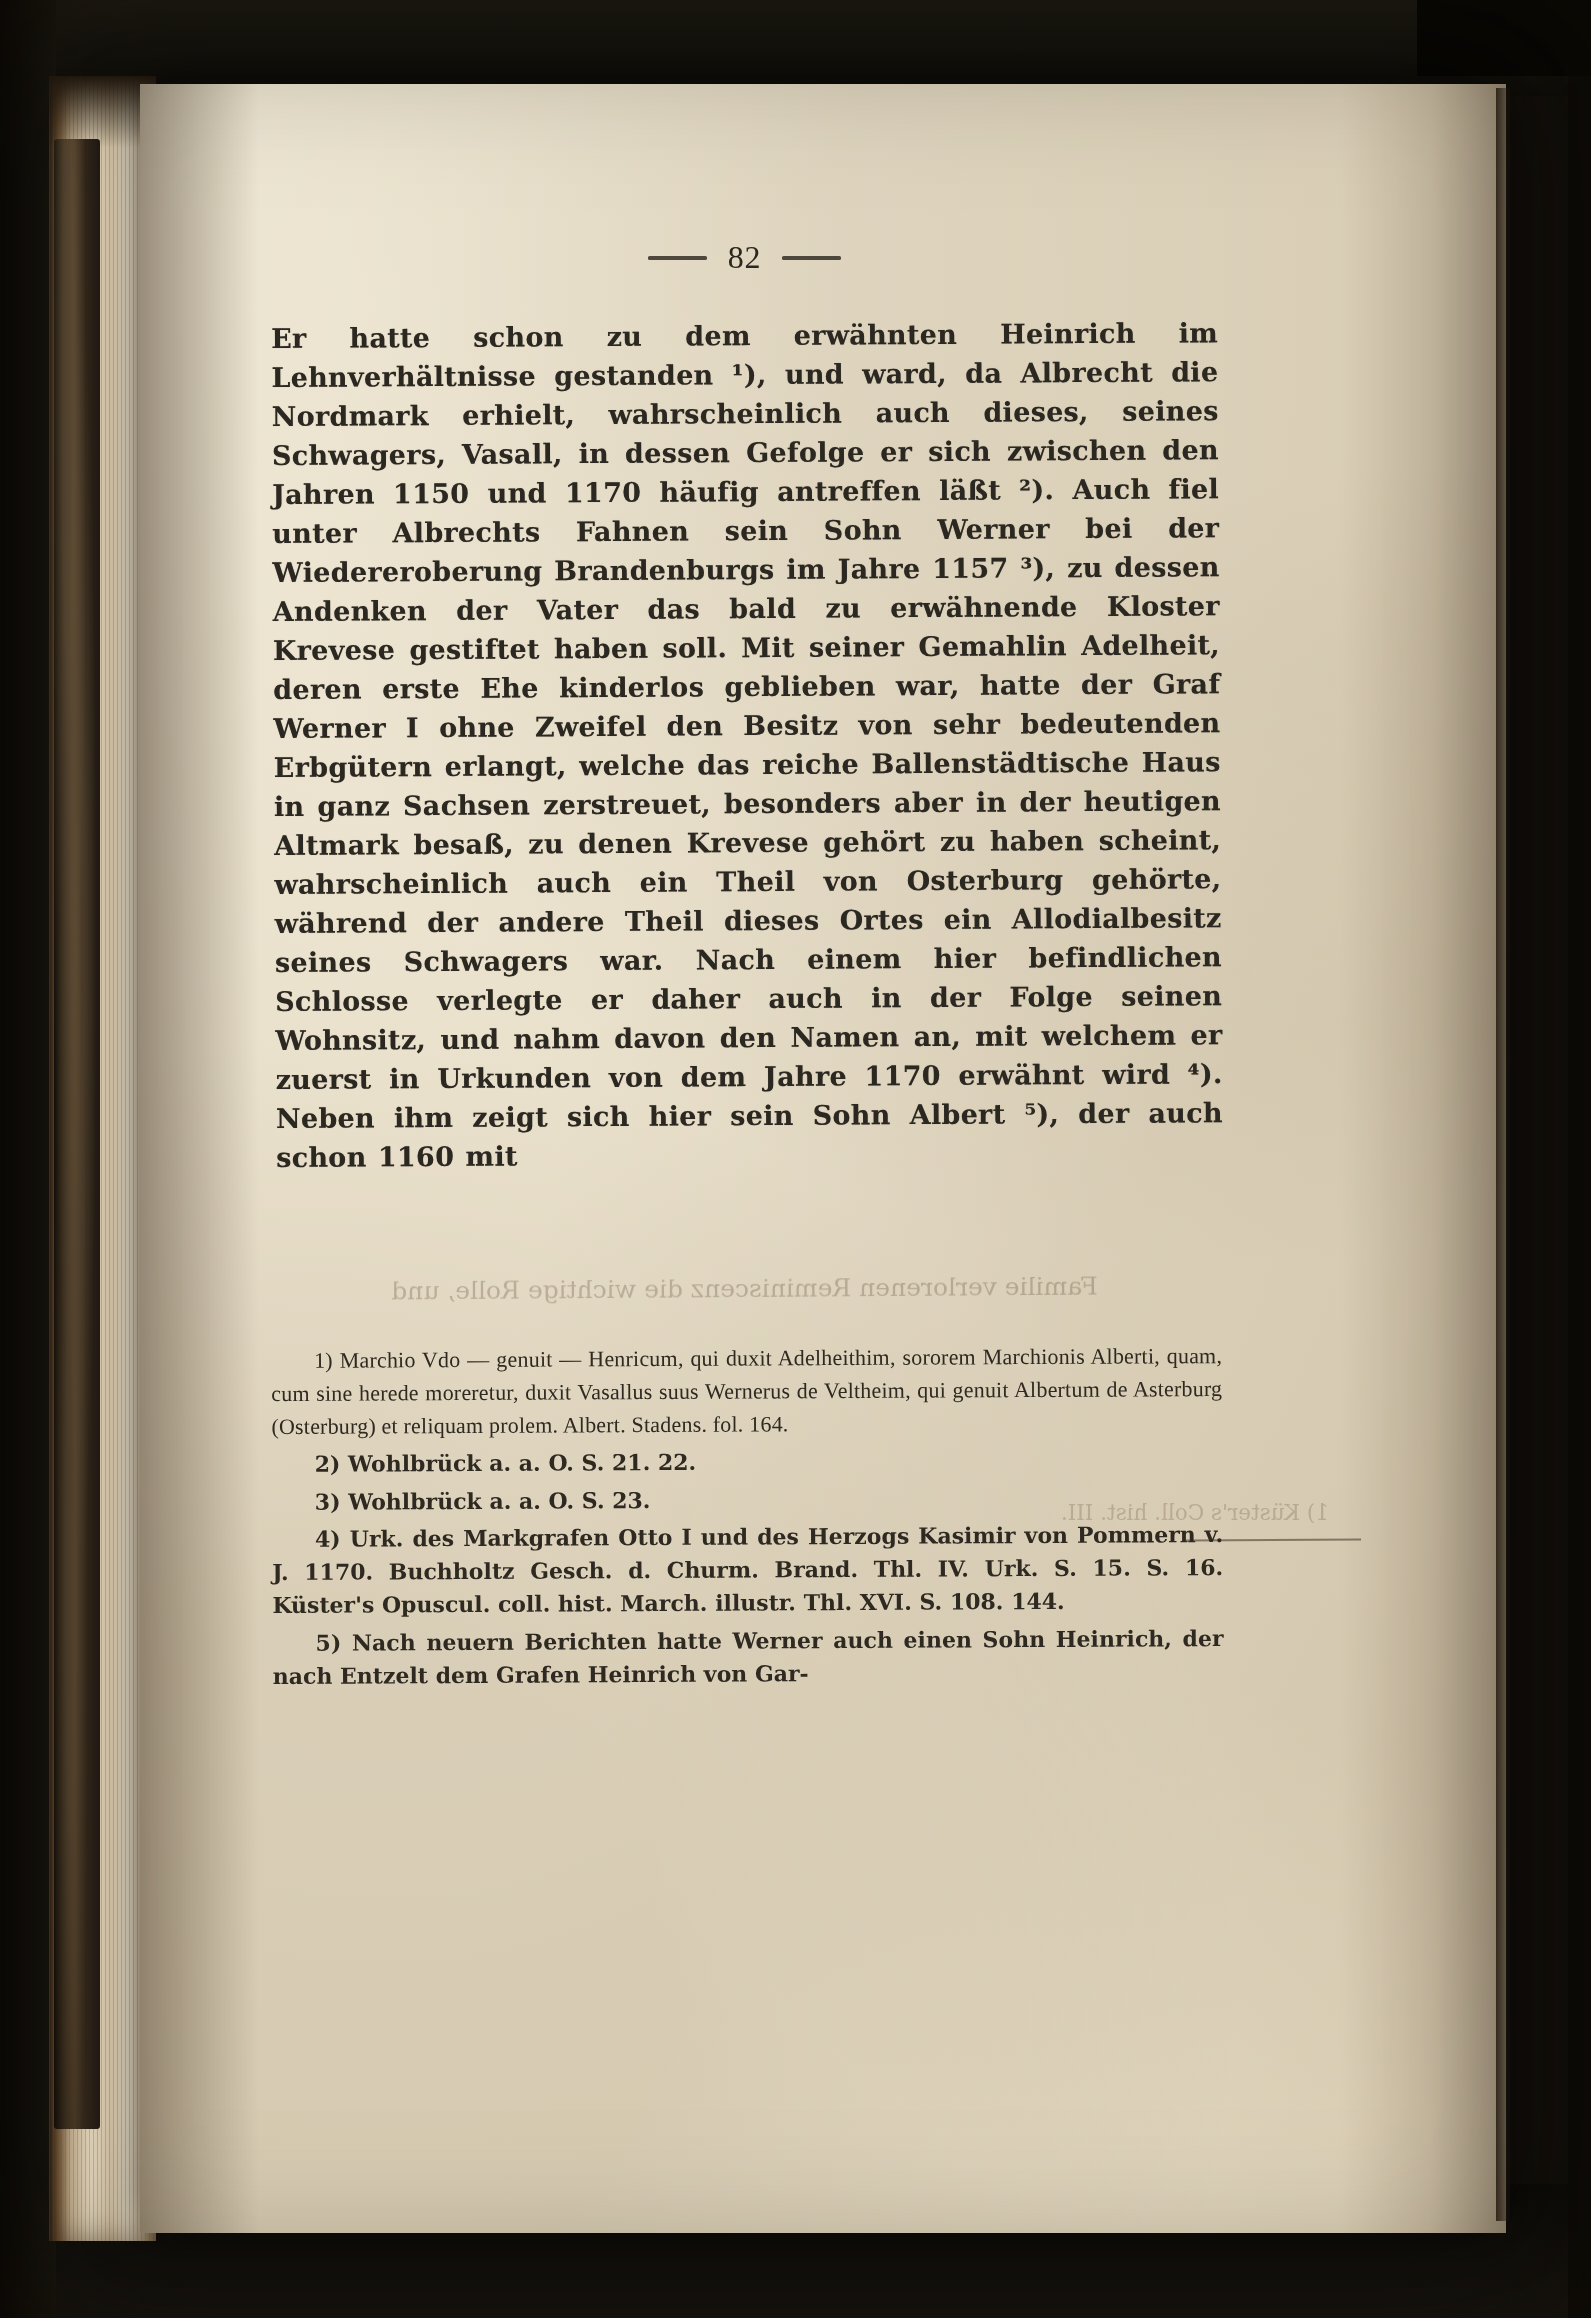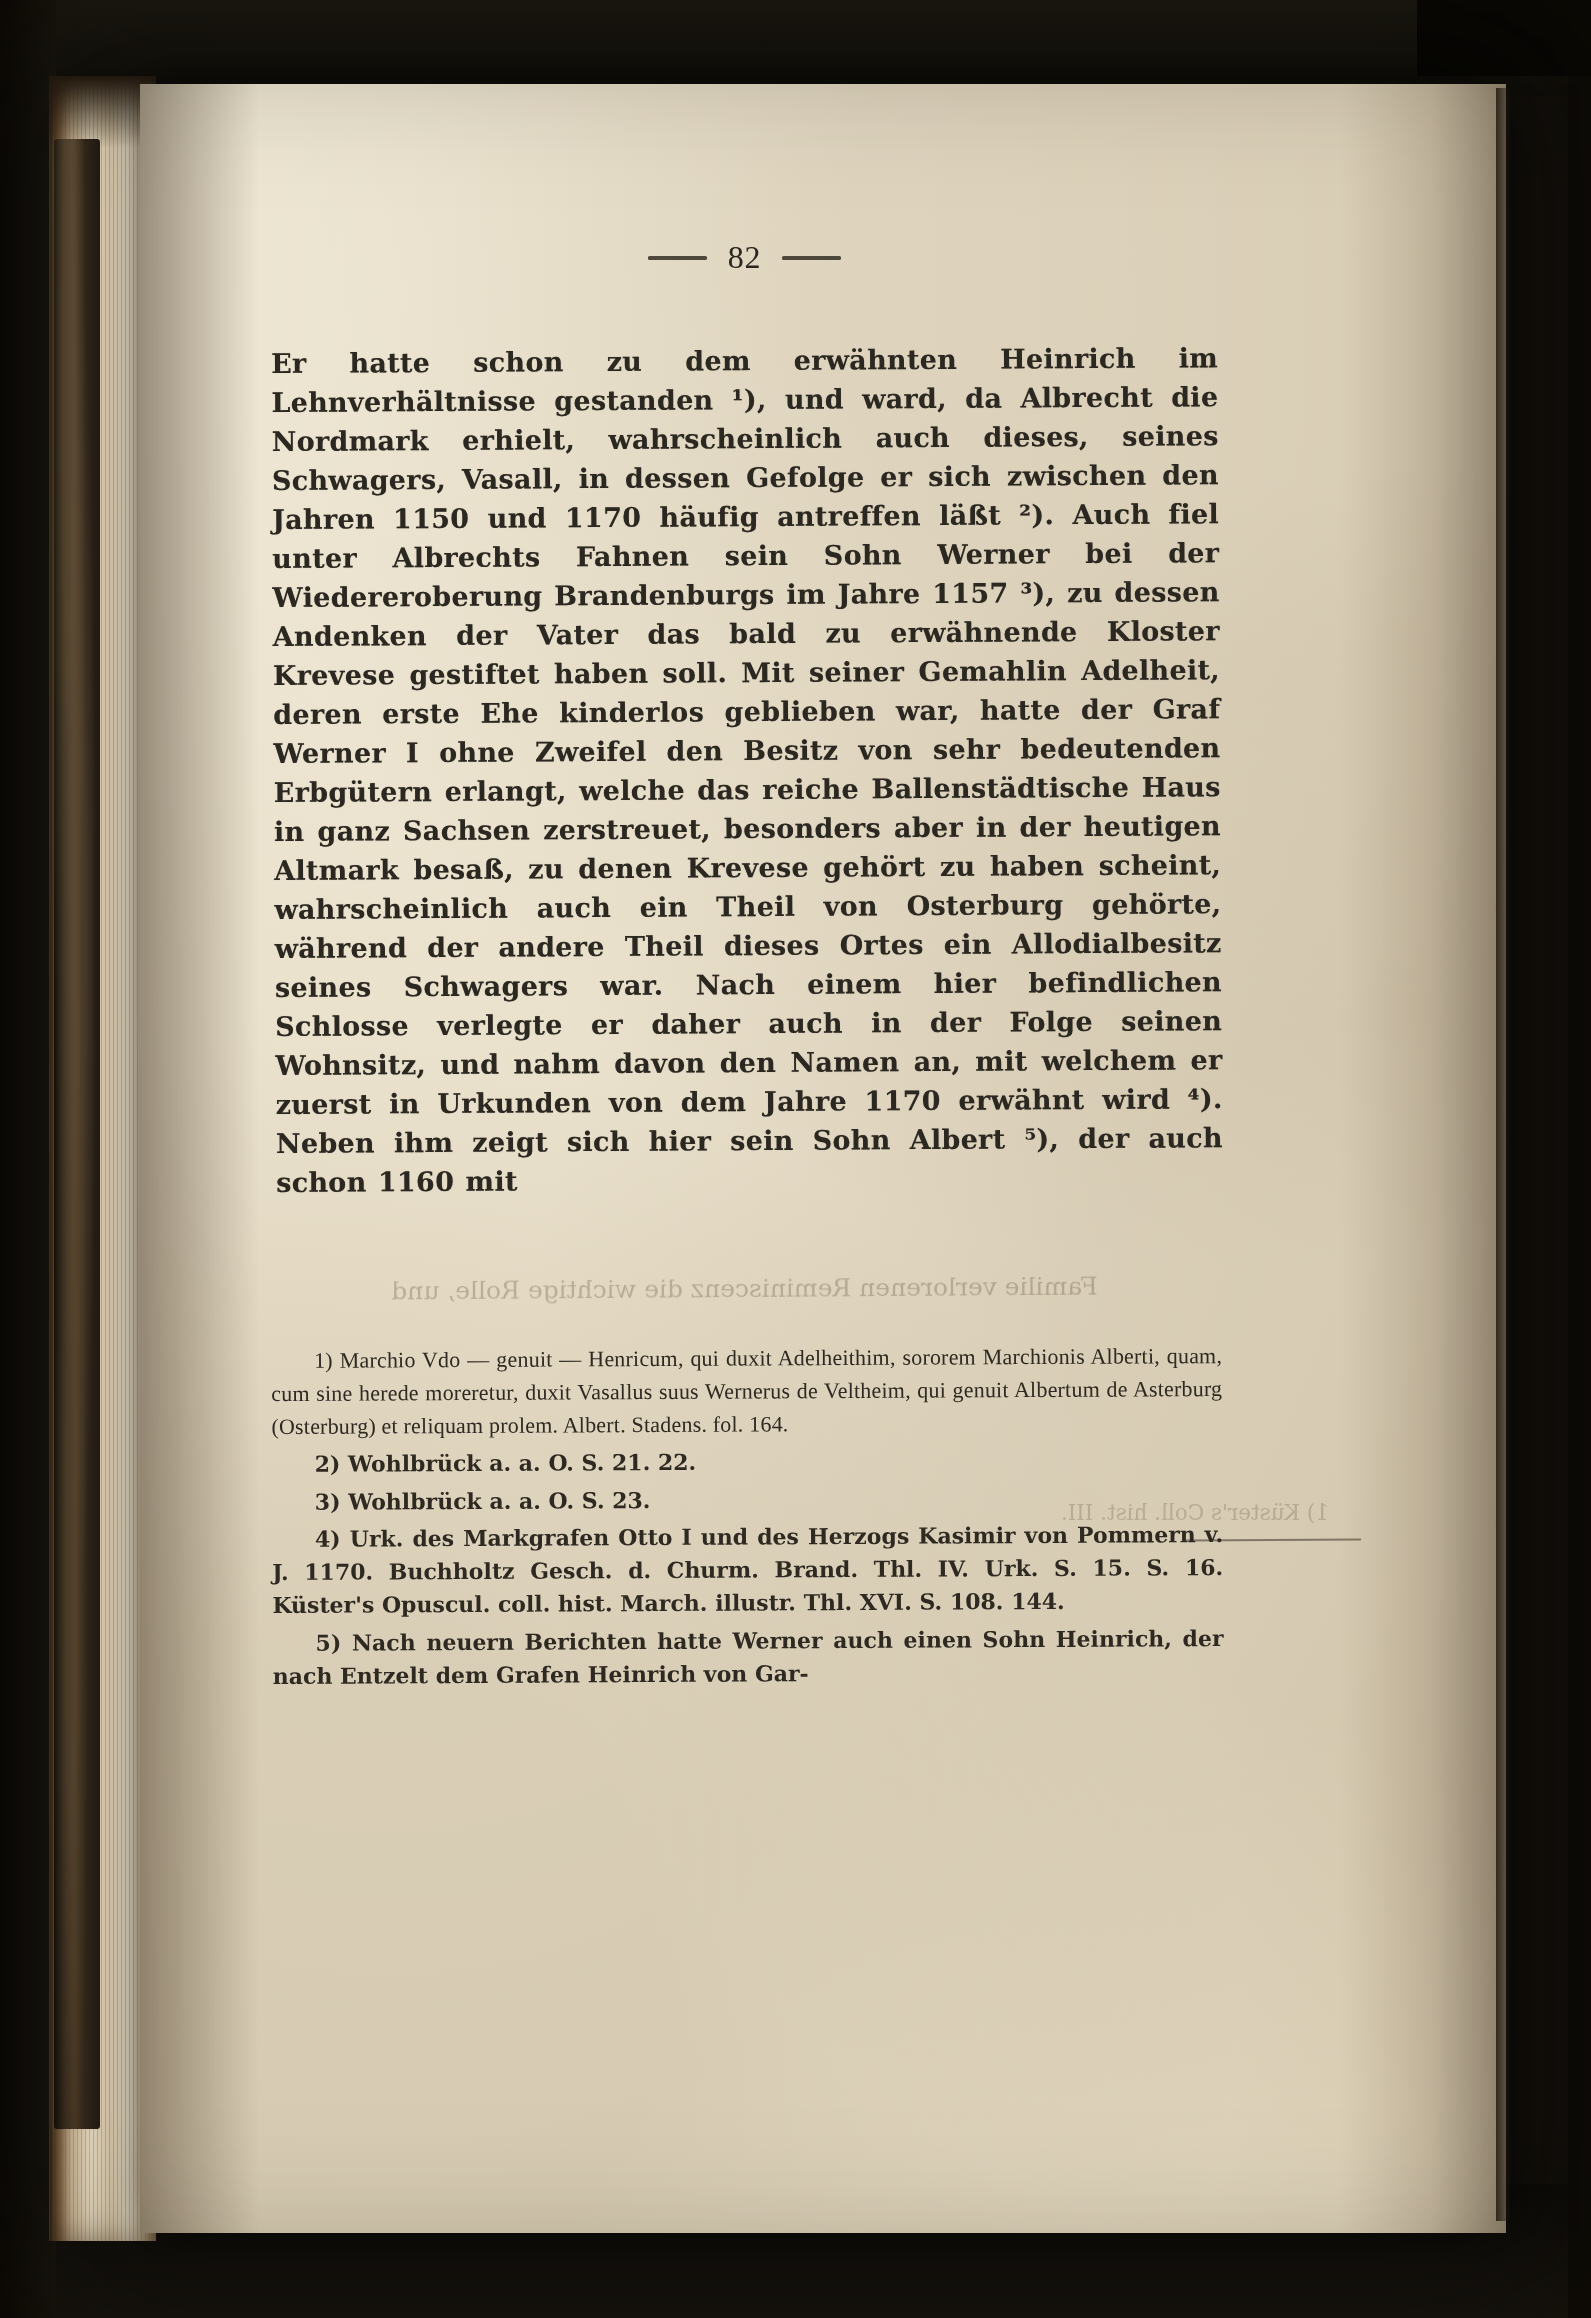--- a/index.html
+++ b/index.html
@@ -151,21 +151,21 @@
     left: 271px;
     top: 239px;
     width: 947px;
   }
 
   .folio-row {
     display: flex;
     align-items: center;
     justify-content: center;
     gap: 21px;
-    margin-bottom: 68px;
+    margin-bottom: 43px;
   }
   .folio-rule {
     width: 59px;
     height: 4px;
     background: #3a332a;
     border-radius: 1.6px;
     opacity: .88;
   }
   .folio-num {
     font-family: "Liberation Serif", serif;

